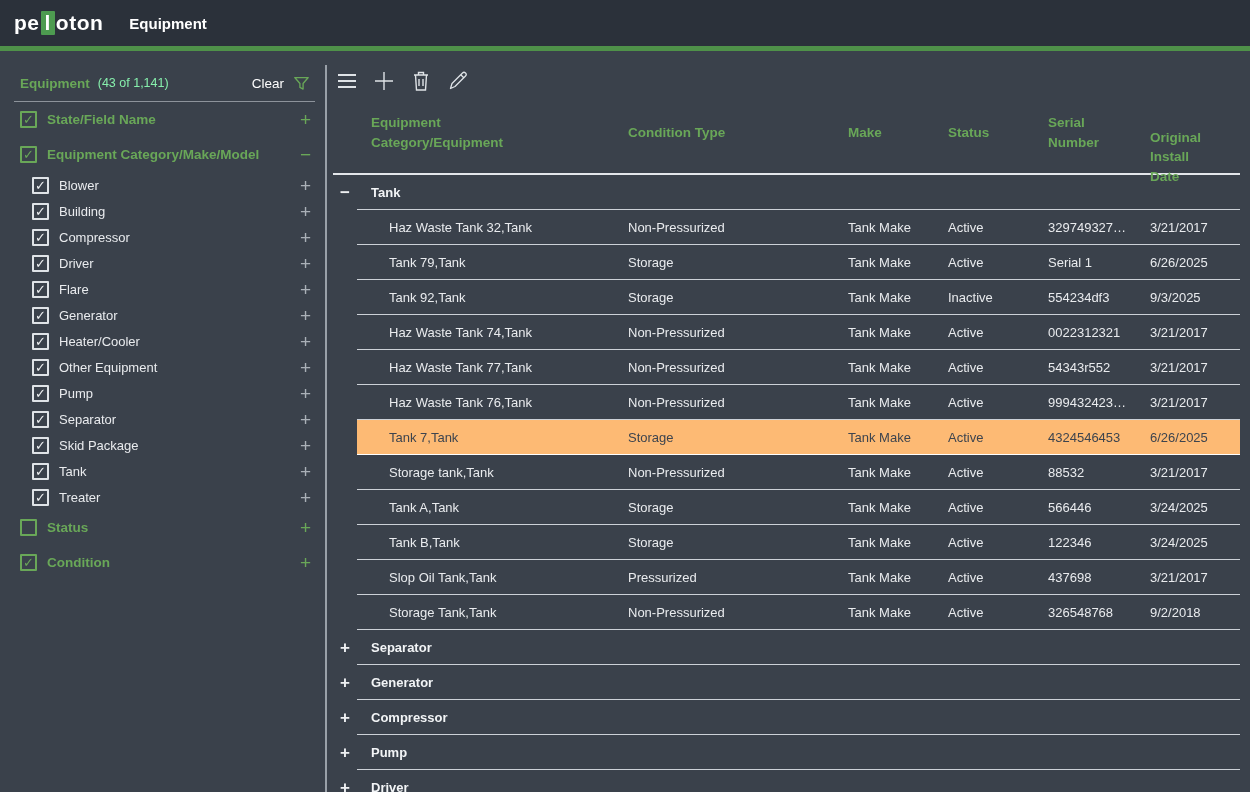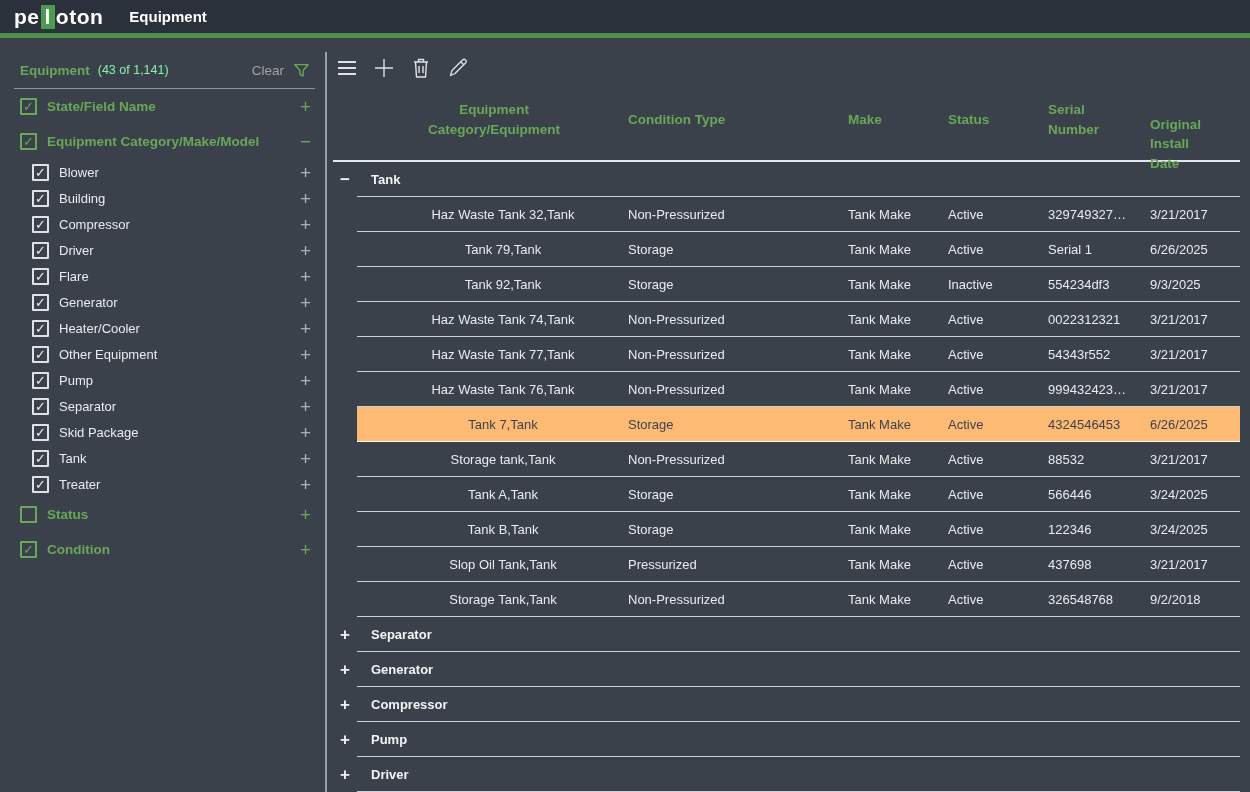--- a/index.html
+++ b/index.html
@@ -5,21 +5,21 @@
   * { margin:0; padding:0; box-sizing:border-box; }
   html,body { width:1250px; height:792px; overflow:hidden; }
   body {
     background:#3a414b;
     font-family:"Liberation Sans", sans-serif;
     color:#e9ebee;
     font-size:13px;
   }
   
   .topbar {
-    height:33px; background:#2b313a;
+    height:46px; background:#2b313a;
     display:flex; align-items:center; padding-left:14px;
   }
   .logo { display:flex; align-items:baseline; font-weight:bold; font-size:21px; color:#ffffff; letter-spacing:0.5px; }
   .logo .logo-l {
     background:#4d9b50; color:#ffffff; display:inline-block;
     padding:0 4px; margin:0 1px; line-height:24px; border-radius:1px;
   }
   .app-title { margin-left:26px; font-size:15px; font-weight:bold; color:#ffffff; }
   .accent { height:5px; background:#4f9149; }
 
@@ -28,21 +28,21 @@
 
   
   .sidebar { width:325px; flex:0 0 325px; }
   .sb-header {
     display:flex; align-items:center;
     margin-top:18px; height:28px; padding:0 14px 0 20px;
   }
   .sb-title { color:#69a758; font-weight:bold; font-size:13.5px; }
   .sb-count { color:#86efac; font-size:12.5px; margin-left:8px; }
   .spacer { flex:1; }
-  .sb-clear { color:#a3a3a3; font-size:13.5px; cursor:pointer; margin-right:8px; }
+  .sb-clear { color:#ffffff; font-size:13.5px; cursor:pointer; margin-right:8px; }
   .sb-sep { border-top:1px solid #8d939b; margin:4px 10px 0 14px; }
   .f-item { display:flex; align-items:center; padding-right:14px; }
   .f-item.lvl0 { height:35px; padding-left:20px; }
   .f-item.lvl1 { height:26px; padding-left:32px; }
   .cbox {
     width:17px; height:17px; border:2px solid; border-radius:1px;
     display:flex; align-items:center; justify-content:center;
     font-size:13px; line-height:1; flex:0 0 17px;
   }
   .lvl0 .cbox { border-color:#69a758; color:#69a758; }
@@ -59,21 +59,21 @@
   .toolbar { height:32px; display:flex; align-items:flex-end; gap:13px; padding-left:8px; }
   .tbtn { width:24px; height:24px; display:flex; align-items:center; justify-content:center; cursor:pointer; }
   .tbtn svg { stroke:#dfe3e7; fill:none; stroke-width:1.5; }
 
   .grid { margin-left:6px; margin-right:10px; display:flex; flex-direction:column; }
   .hdr-row { display:flex; height:82px; align-items:center; border-bottom:2px solid #e3e6ea; }
   .hdr-exp, .row-exp { width:24px; flex:0 0 24px; display:flex; align-items:center; justify-content:center; }
   .hdr-cells, .row-cells { flex:1; display:flex; align-items:center; height:100%; }
   .row-cells { border-bottom:1px solid #ccd1d7; }
   .hcell { color:#69a758; font-weight:bold; font-size:13.5px; line-height:1.45; }
-  .col-0 { width:260px; flex:0 0 260px; padding-left:11px;text-align:center; }
+  .col-0 { width:260px; flex:0 0 260px; padding-left:11px; }
   .col-1 { width:220px; flex:0 0 220px; padding-left:11px; }
   .col-2 { width:100px; flex:0 0 100px; padding-left:11px; }
   .col-3 { width:100px; flex:0 0 100px; padding-left:11px; }
   .col-4 { width:102px; flex:0 0 102px; padding-left:11px; }
   .col-5 { flex:1; padding-left:11px; }
   .hcell.col-0 { padding-left:14px; }
   .hcell.col-0 span { display:inline-block; max-width:170px; }
   .hcell.col-4 span { display:inline-block; max-width:88px; }
   .hcell.col-5 span { display:inline-block; max-width:70px;margin-top:48px; }
 

